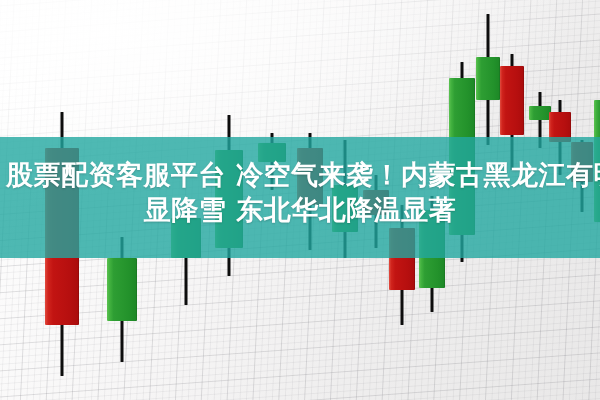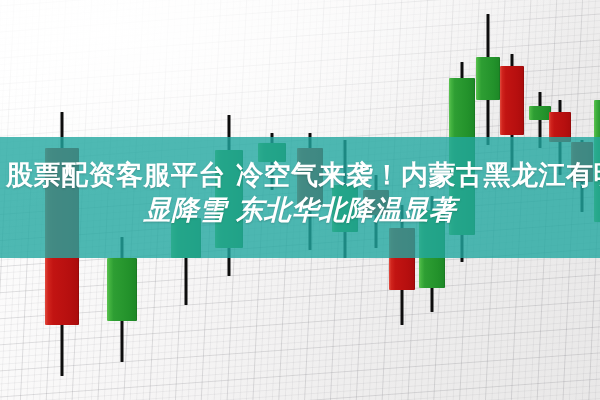--- a/index.html
+++ b/index.html
@@ -112,21 +112,21 @@
     letter-spacing: 0.5px;
     line-height: 1.30;
     text-align: center;
     text-shadow: 0 1px 2px rgba(0,0,0,0.18);
   }
   #banner-text .ln {
     display: block;
     white-space: nowrap;
   }
   #banner-text .ln1 { text-align: left; }
-  #banner-text .ln2 { text-align: center; font-style: italic; }
+  #banner-text .ln2 { text-align: center; }
 </style>
 </head>
 <body>
 
 <div id="stage">
 
   <div class="bg-base"></div>
   <div class="grid-wrap">
     <div class="grid-a"></div>
     <div class="grid-b"></div>

